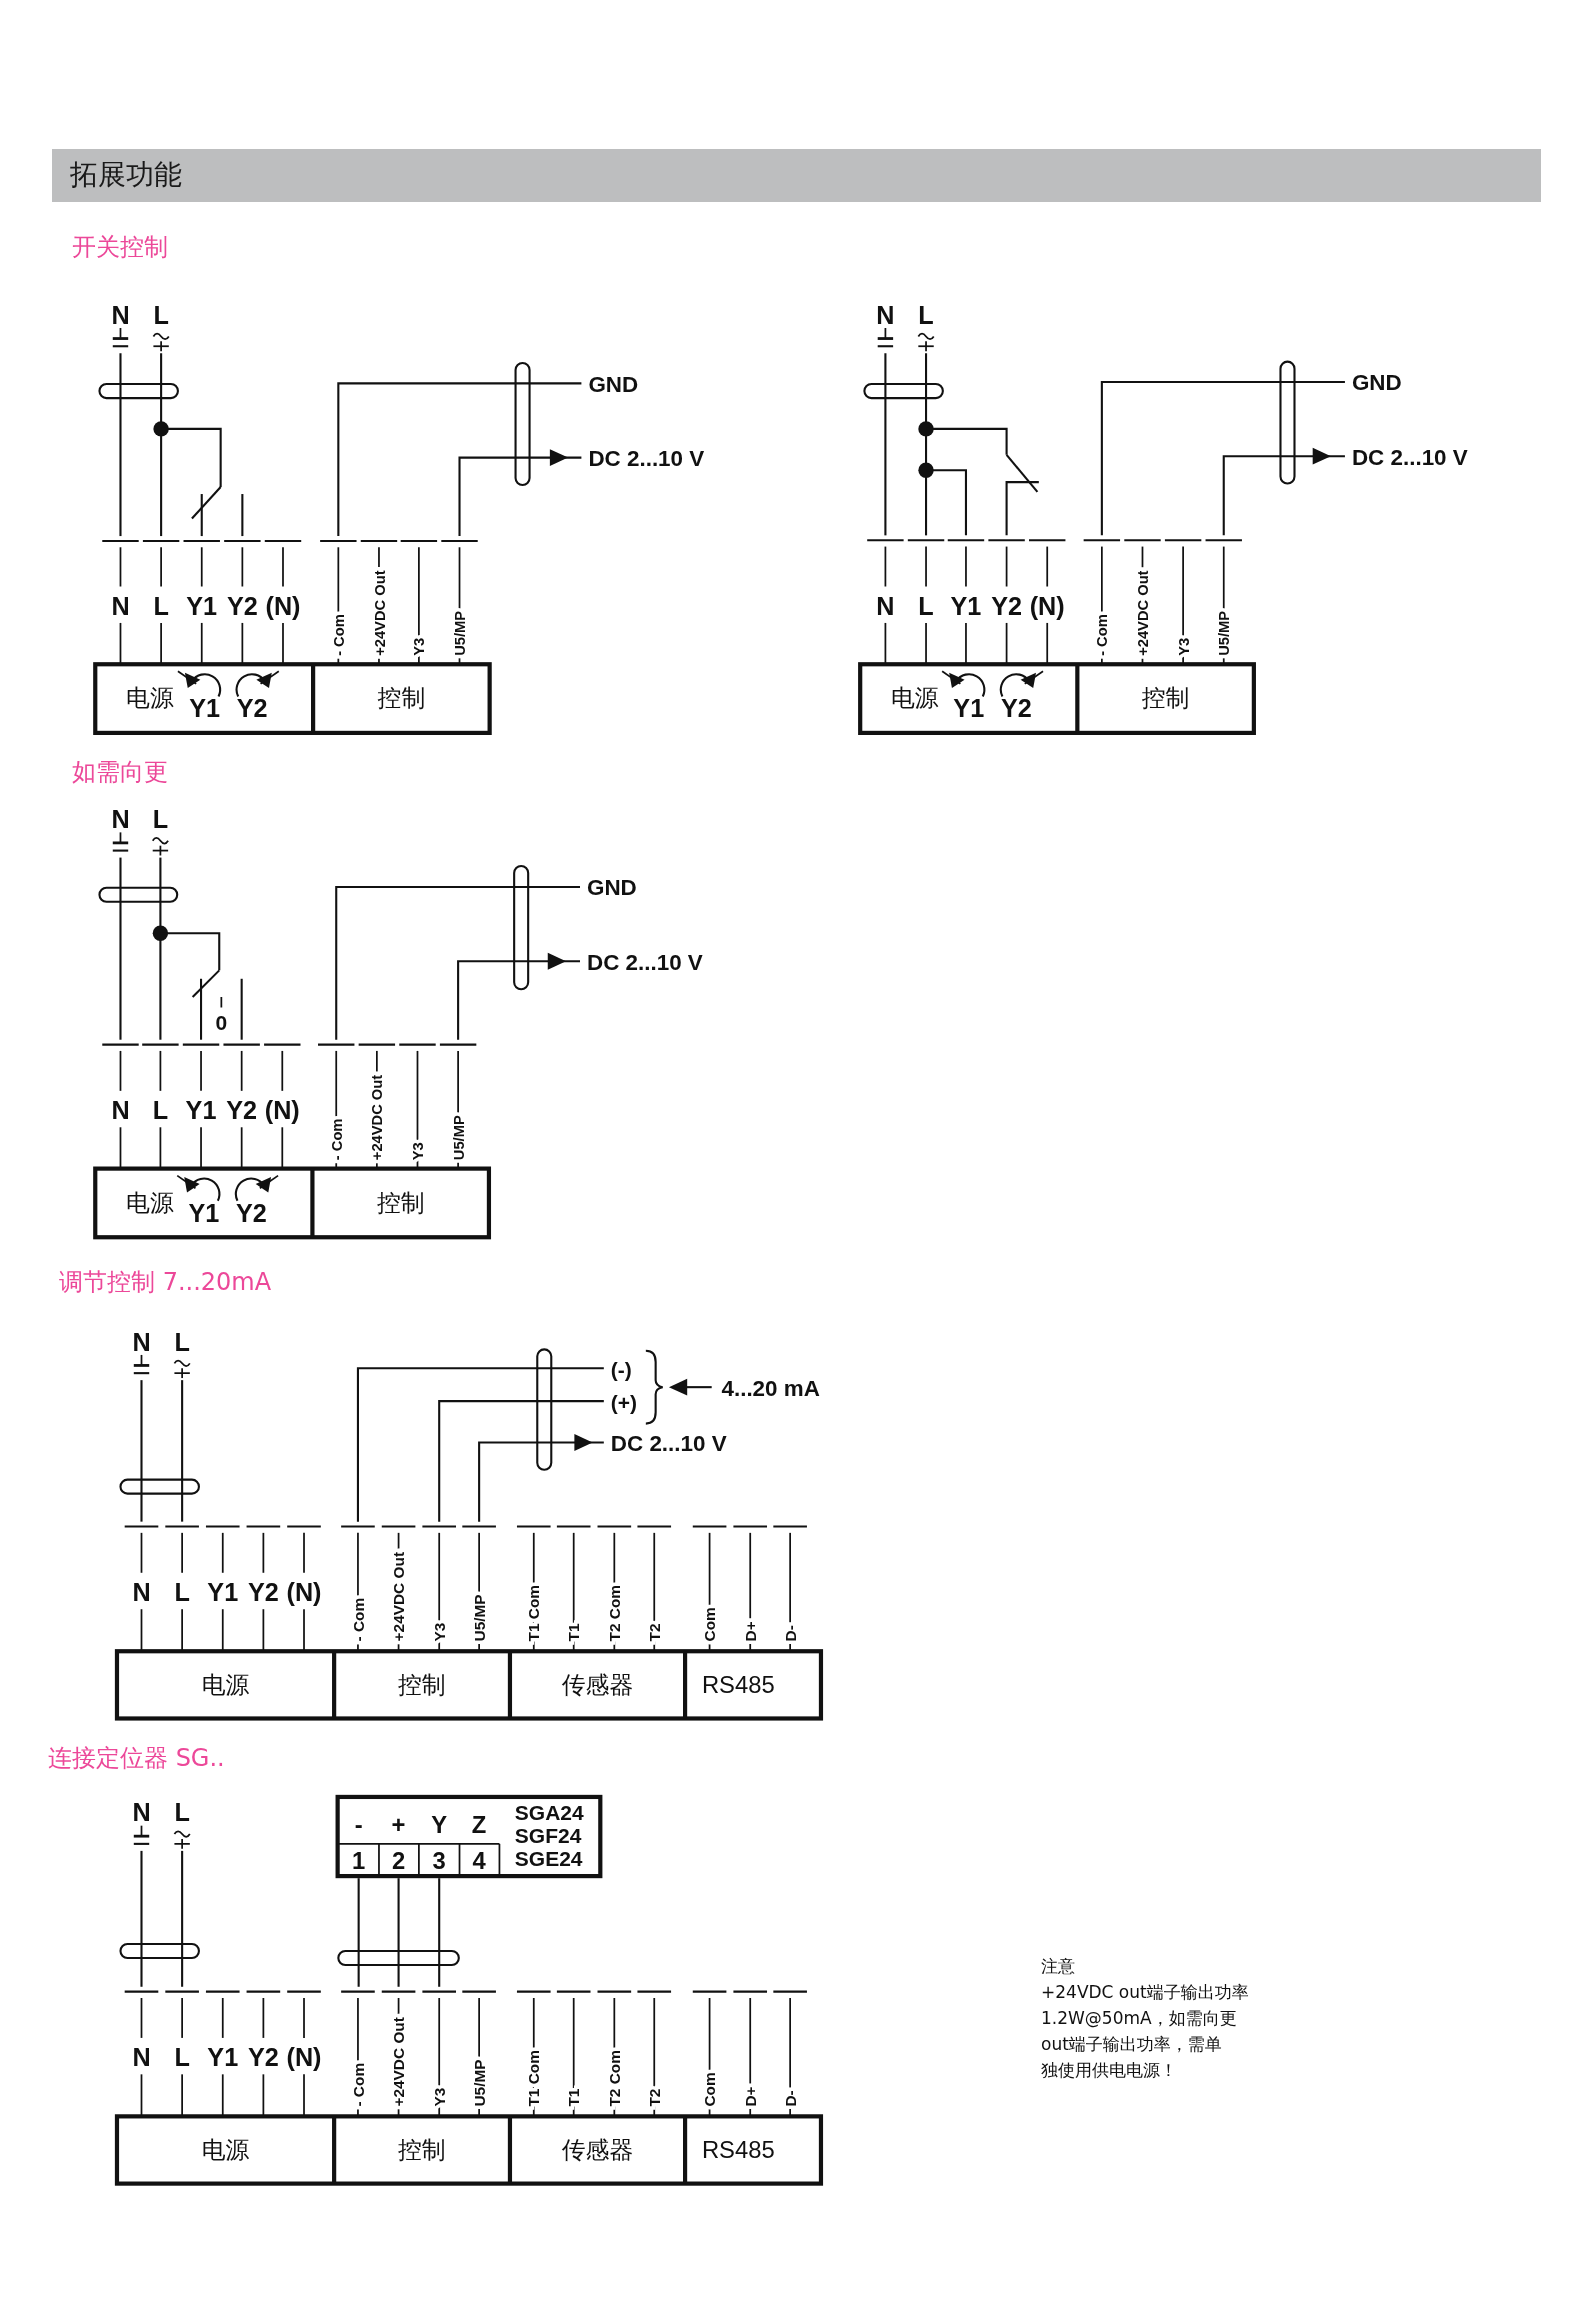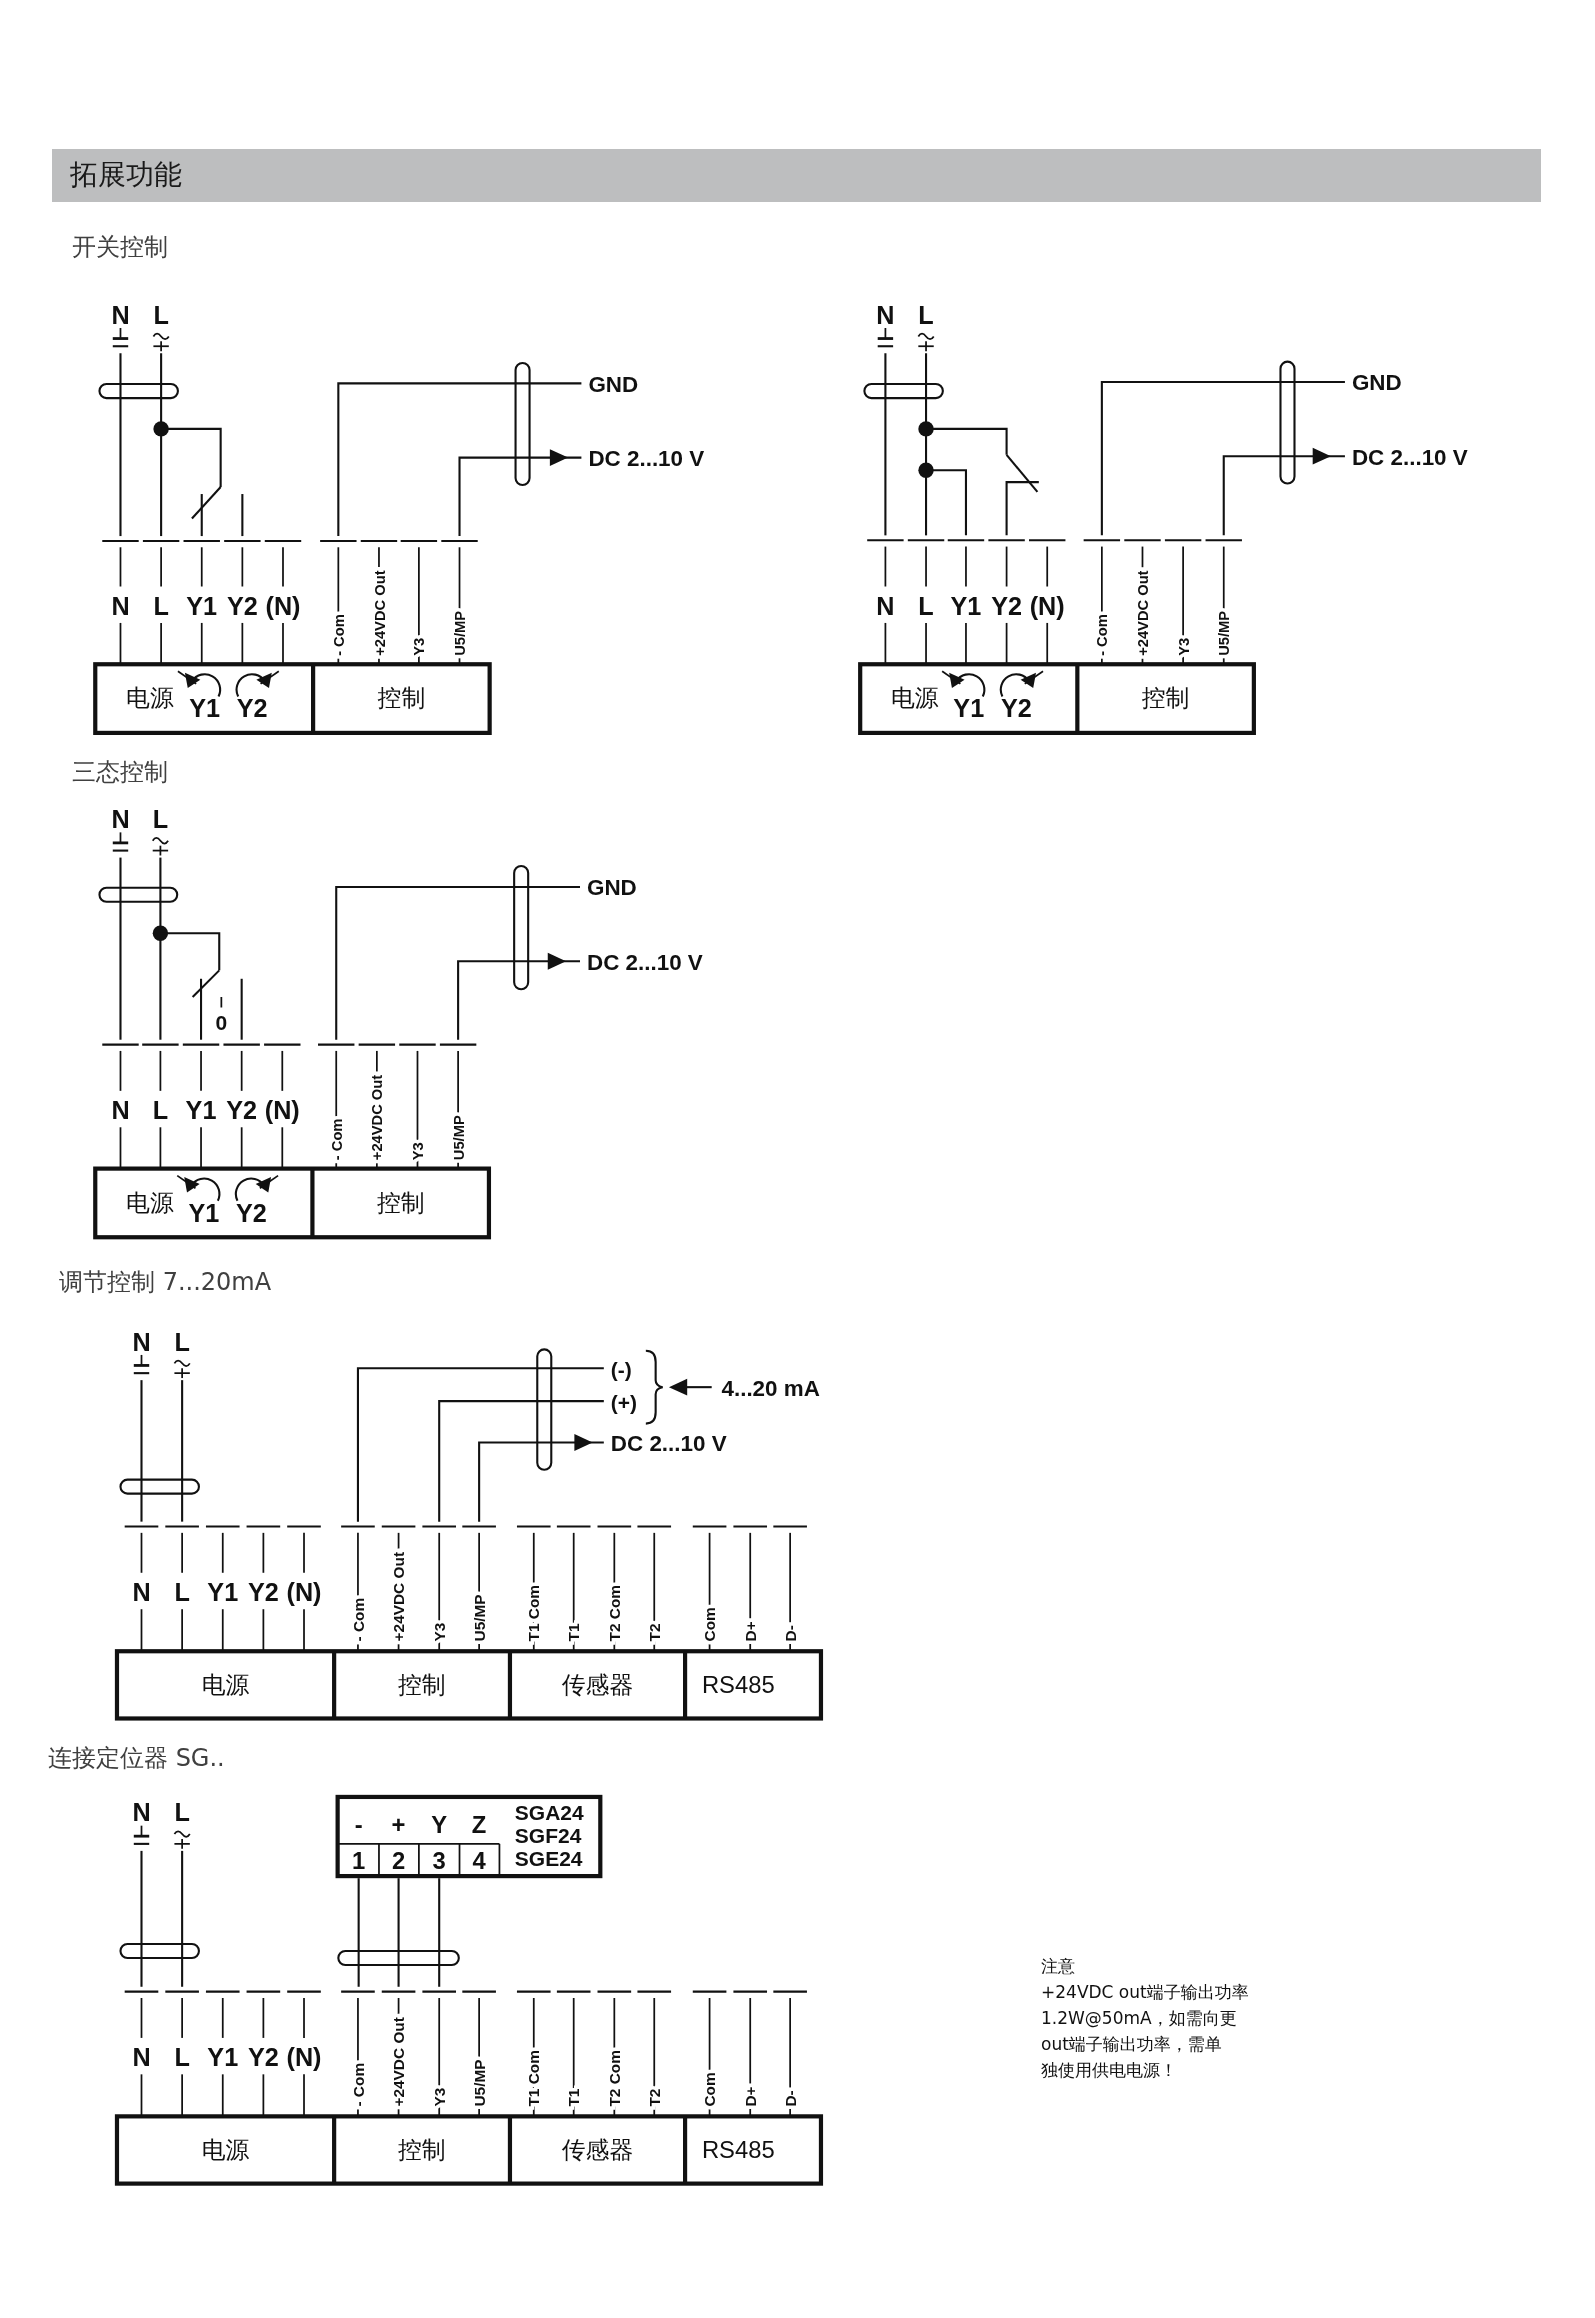--- a/index.html
+++ b/index.html
@@ -1,36 +1,36 @@
 <!DOCTYPE html>
 <html style="font-size:11.2px"><head>
 <meta charset="utf-8">
 <style>
   html, body { margin: 0; padding: 0; background: #ffffff; }
   body { width: 1595px; height: 2319px; position: relative; overflow: hidden;
          font-family: "DejaVu Sans", "Liberation Sans", sans-serif; color: #111; }
   .header-bar { position: absolute; left: 52px; top: 149px; width: 1489px; height: 53px;
                 background: #bdbebf; font-family: Liberation Serif, serif; }
   .header-title { position: absolute; left: 18px; top: 7px; font-size: 28px; line-height: 38px; color: #1a1a1a; }
-  .section-title { position: absolute; font-size: 24px; line-height: 28px; color: #404040; white-space: nowrap; }
+  .section-title { position: absolute; font-size: 24px; line-height: 28px; color: #ec4899; white-space: nowrap; }
   .note { position: absolute; left: 1041px; top: 1953px; font-size: 17px; line-height: 26px; color: #111; }
   .note div { white-space: nowrap; }
   svg#diagrams { position: absolute; left: 0; top: 0; }
   svg text { font-family: "Liberation Sans", "DejaVu Sans", sans-serif; fill: #111; }
   .cjk { font-family: "DejaVu Sans", sans-serif; font-weight: normal; }
 </style>
 </head>
 <body>
 
 <div class="header-bar">
   <div class="header-title">拓展功能</div>
 </div>
 
 <div class="section-title" style="left:72px; top:233px;">开关控制</div>
-<div class="section-title" style="left:72px; top:758px;">三态控制</div>
+<div class="section-title" style="left:72px; top:758px;">如需向更</div>
 <div class="section-title" style="left:59px; top:1268px;">调节控制 7...20mA</div>
 <div class="section-title" style="left:48px; top:1744px;">连接定位器  SG..</div>
 
 <svg id="diagrams" width="1595" height="2319" viewBox="0 0 2277 3310" xmlns="http://www.w3.org/2000/svg">
     <text x="172" y="462" font-size="36" text-anchor="middle" font-weight="bold">N</text>
     <text x="230" y="462" font-size="36" text-anchor="middle" font-weight="bold">L</text>
     <line x1="172" y1="468" x2="172" y2="482" stroke="#111111" stroke-width="2.5" stroke-linecap="butt"></line>
     <line x1="161" y1="483" x2="183" y2="483" stroke="#111111" stroke-width="4" stroke-linecap="butt"></line>
     <line x1="161" y1="494" x2="183" y2="494" stroke="#111111" stroke-width="3" stroke-linecap="butt"></line>
     <path d="M 219 480 q 5 -8 11 0 t 11 0" fill="none" stroke="#111111" stroke-width="2.5"></path>

